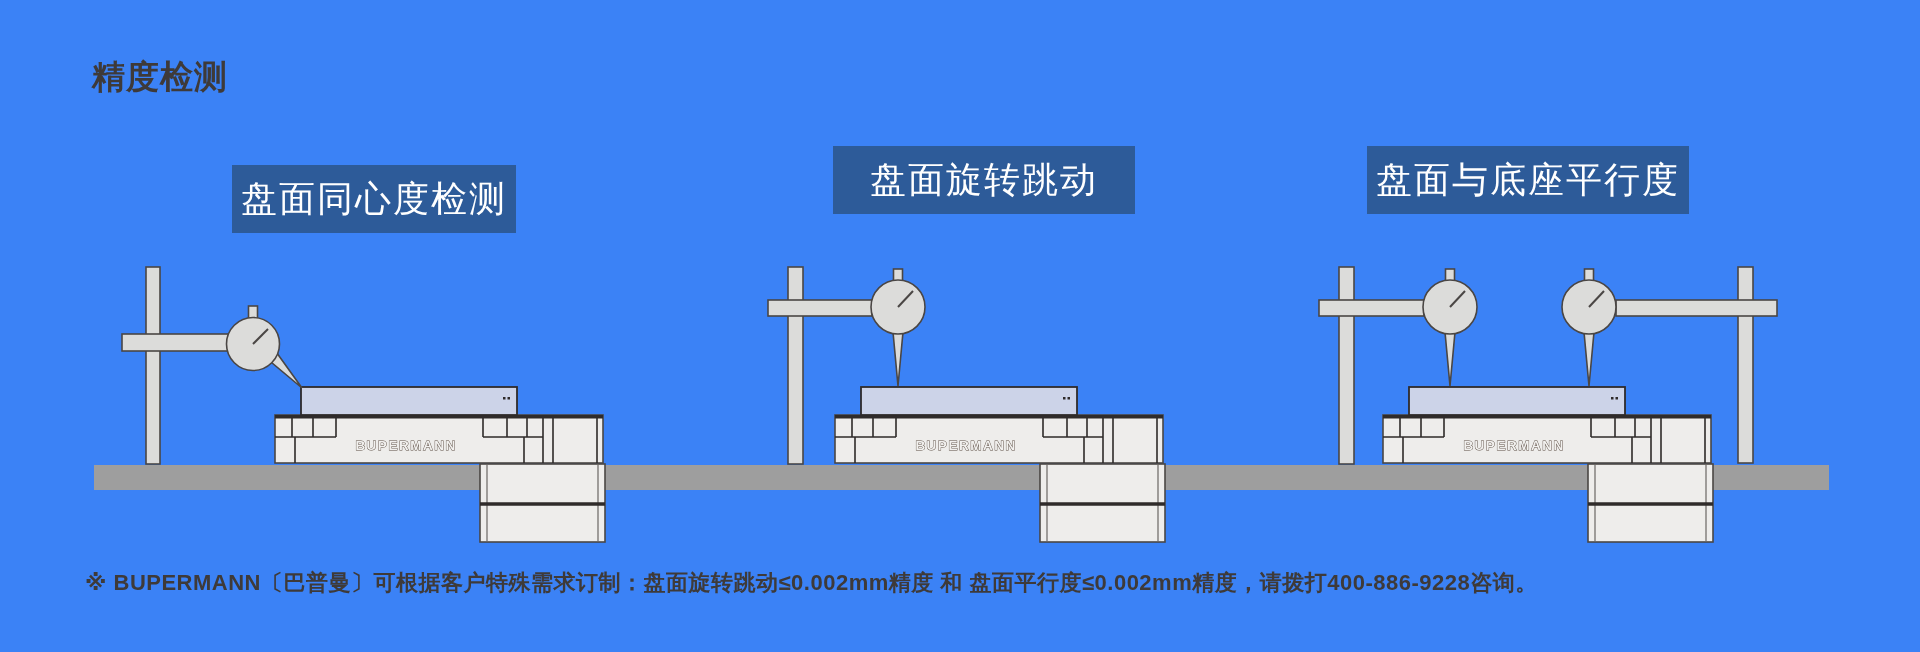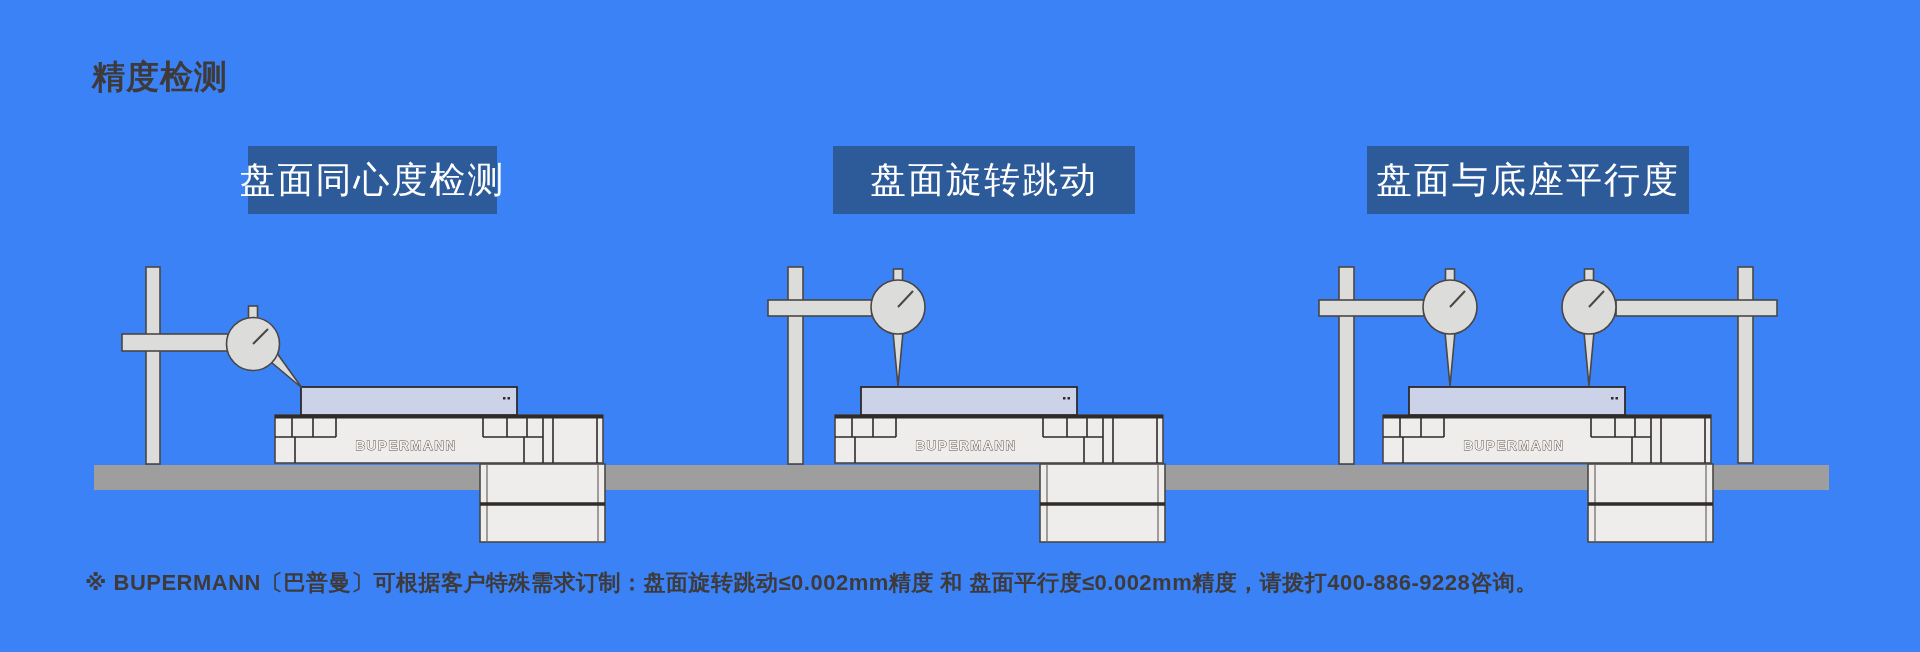--- a/index.html
+++ b/index.html
@@ -10,21 +10,21 @@
   .page-title{
     position:absolute;left:92px;top:55px;
     font-size:33px;font-weight:bold;color:#3e3a39;letter-spacing:1px;
   }
   .section-label{
     position:absolute;top:146px;height:68px;
     background:#2d5b99;color:#ffffff;
     display:flex;align-items:center;justify-content:center;
     font-size:36px;font-weight:normal;letter-spacing:2px;white-space:nowrap;
   }
-  .label-1{left:248px;width:249px;}
+  .label-1{left:232px;width:284px;margin-top:19px;}
   .label-2{left:833px;width:302px;}
   .label-3{left:1367px;width:322px;}
   .diagram-svg{position:absolute;left:0;top:0;}
   .footnote{
     position:absolute;left:85px;top:568px;width:1700px;
     font-size:22px;font-weight:bold;color:#3e3a39;letter-spacing:0.5px;
   }
   
   .steel{fill:#dcdcda;stroke:#4a4644;stroke-width:1.6;}
   .body-fill{fill:#eeedeb;stroke:#4a4644;stroke-width:1.6;}

